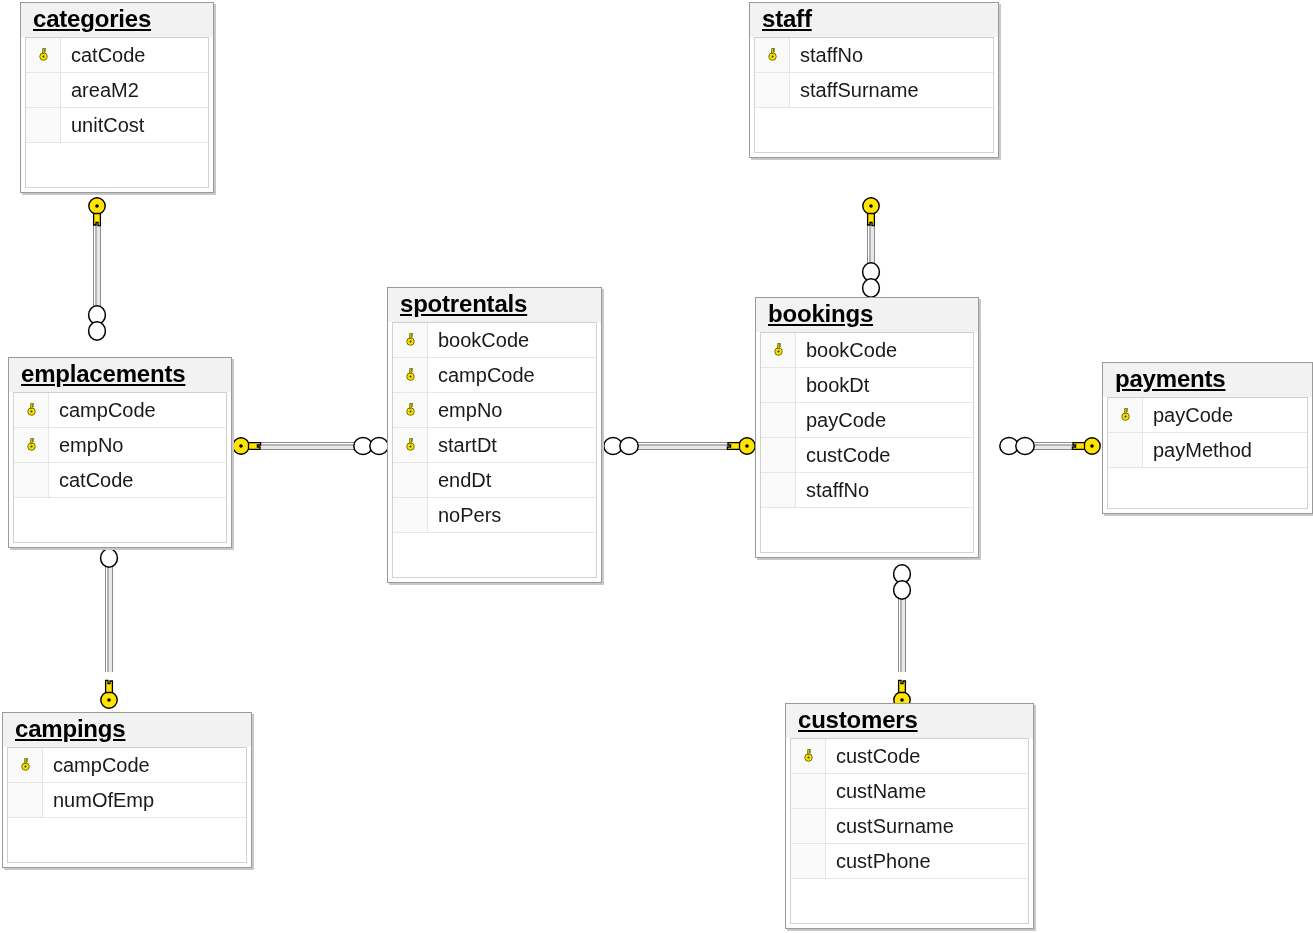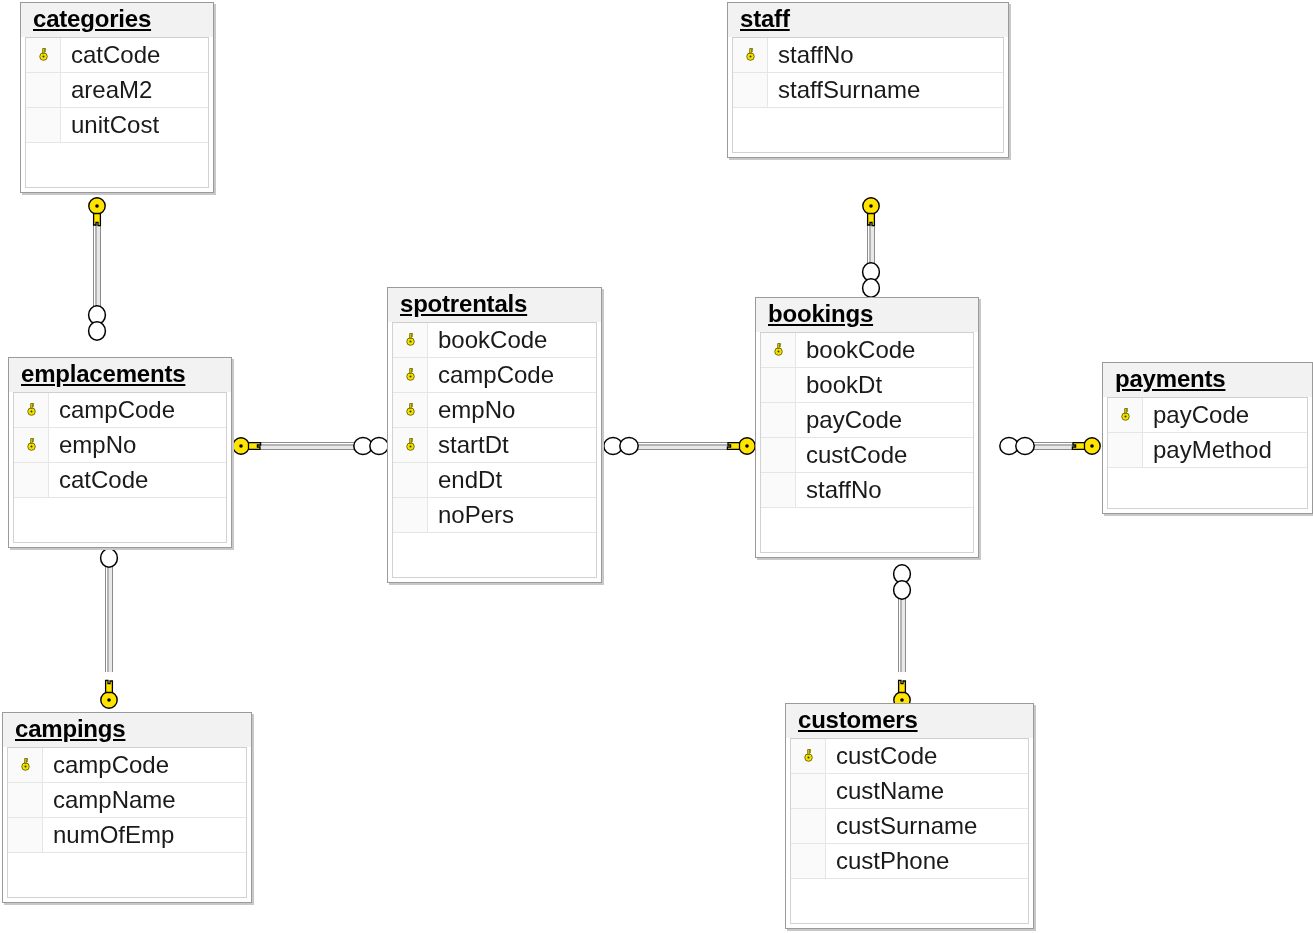--- a/index.html
+++ b/index.html
@@ -62,21 +62,21 @@
     min-width: 35px;
     height: 100%;
     box-sizing: border-box;
     border-right: 1px solid #e6e6e6;
     background: #fafafa;
     display: flex;
     align-items: center;
     justify-content: center;
   }
   .attr-name {
-    font-size: 24px;
+    font-size: 20px;
     color: #1a1a1a;
     padding-left: 10px;
     white-space: nowrap;
     line-height: 1;
   }
   .filler {
     height: 44px;
     background: #ffffff;
   }
   .filler.short { height: 40px; }
@@ -132,21 +132,21 @@
           <div class="key-cell"></div>
           <div class="attr-name">areaM2</div>
         </div>
         <div class="attr-row">
           <div class="key-cell"></div>
           <div class="attr-name">unitCost</div>
         </div>
         <div class="filler"></div>
       </div>
     </div>
-    <div class="entity" style="left: 727px; top: 2px; width: 282px;">
+    <div class="entity" style="left: 749px; top: 2px; width: 250px;">
       <div class="entity-title">staff</div>
       <div class="grid">
         <div class="attr-row">
           <div class="key-cell">
             <svg viewBox="0 0 16 16" width="15" height="15" class="key-glyph">
               <circle cx="8" cy="10.2" r="4.0" fill="#f5e000" stroke="#6b6b00" stroke-width="1"></circle>
               <circle cx="8" cy="10.2" r="1.1" fill="#3a3a00"></circle>
               <path d="M7.1 7.0 L7.1 1.6 L10.2 1.6 L10.2 2.9 L8.6 2.9 L8.6 3.8 L10.0 3.8 L10.0 5.0 L8.6 5.0 L8.6 7.0 Z" fill="#f5e000" stroke="#6b6b00" stroke-width="0.9" stroke-linejoin="miter"></path>
             </svg>
           </div>
@@ -300,24 +300,20 @@
       <div class="grid">
         <div class="attr-row">
           <div class="key-cell">
             <svg viewBox="0 0 16 16" width="15" height="15" class="key-glyph">
               <circle cx="8" cy="10.2" r="4.0" fill="#f5e000" stroke="#6b6b00" stroke-width="1"></circle>
               <circle cx="8" cy="10.2" r="1.1" fill="#3a3a00"></circle>
               <path d="M7.1 7.0 L7.1 1.6 L10.2 1.6 L10.2 2.9 L8.6 2.9 L8.6 3.8 L10.0 3.8 L10.0 5.0 L8.6 5.0 L8.6 7.0 Z" fill="#f5e000" stroke="#6b6b00" stroke-width="0.9" stroke-linejoin="miter"></path>
             </svg>
           </div>
           <div class="attr-name">campCode</div>
-        </div>
-        <div class="attr-row">
-          <div class="key-cell"></div>
-          <div class="attr-name">campName</div>
         </div>
         <div class="attr-row">
           <div class="key-cell"></div>
           <div class="attr-name">numOfEmp</div>
         </div>
         <div class="filler"></div>
       </div>
     </div>
     <div class="entity" style="left: 785px; top: 703px; width: 249px;">
       <div class="entity-title">customers</div>

